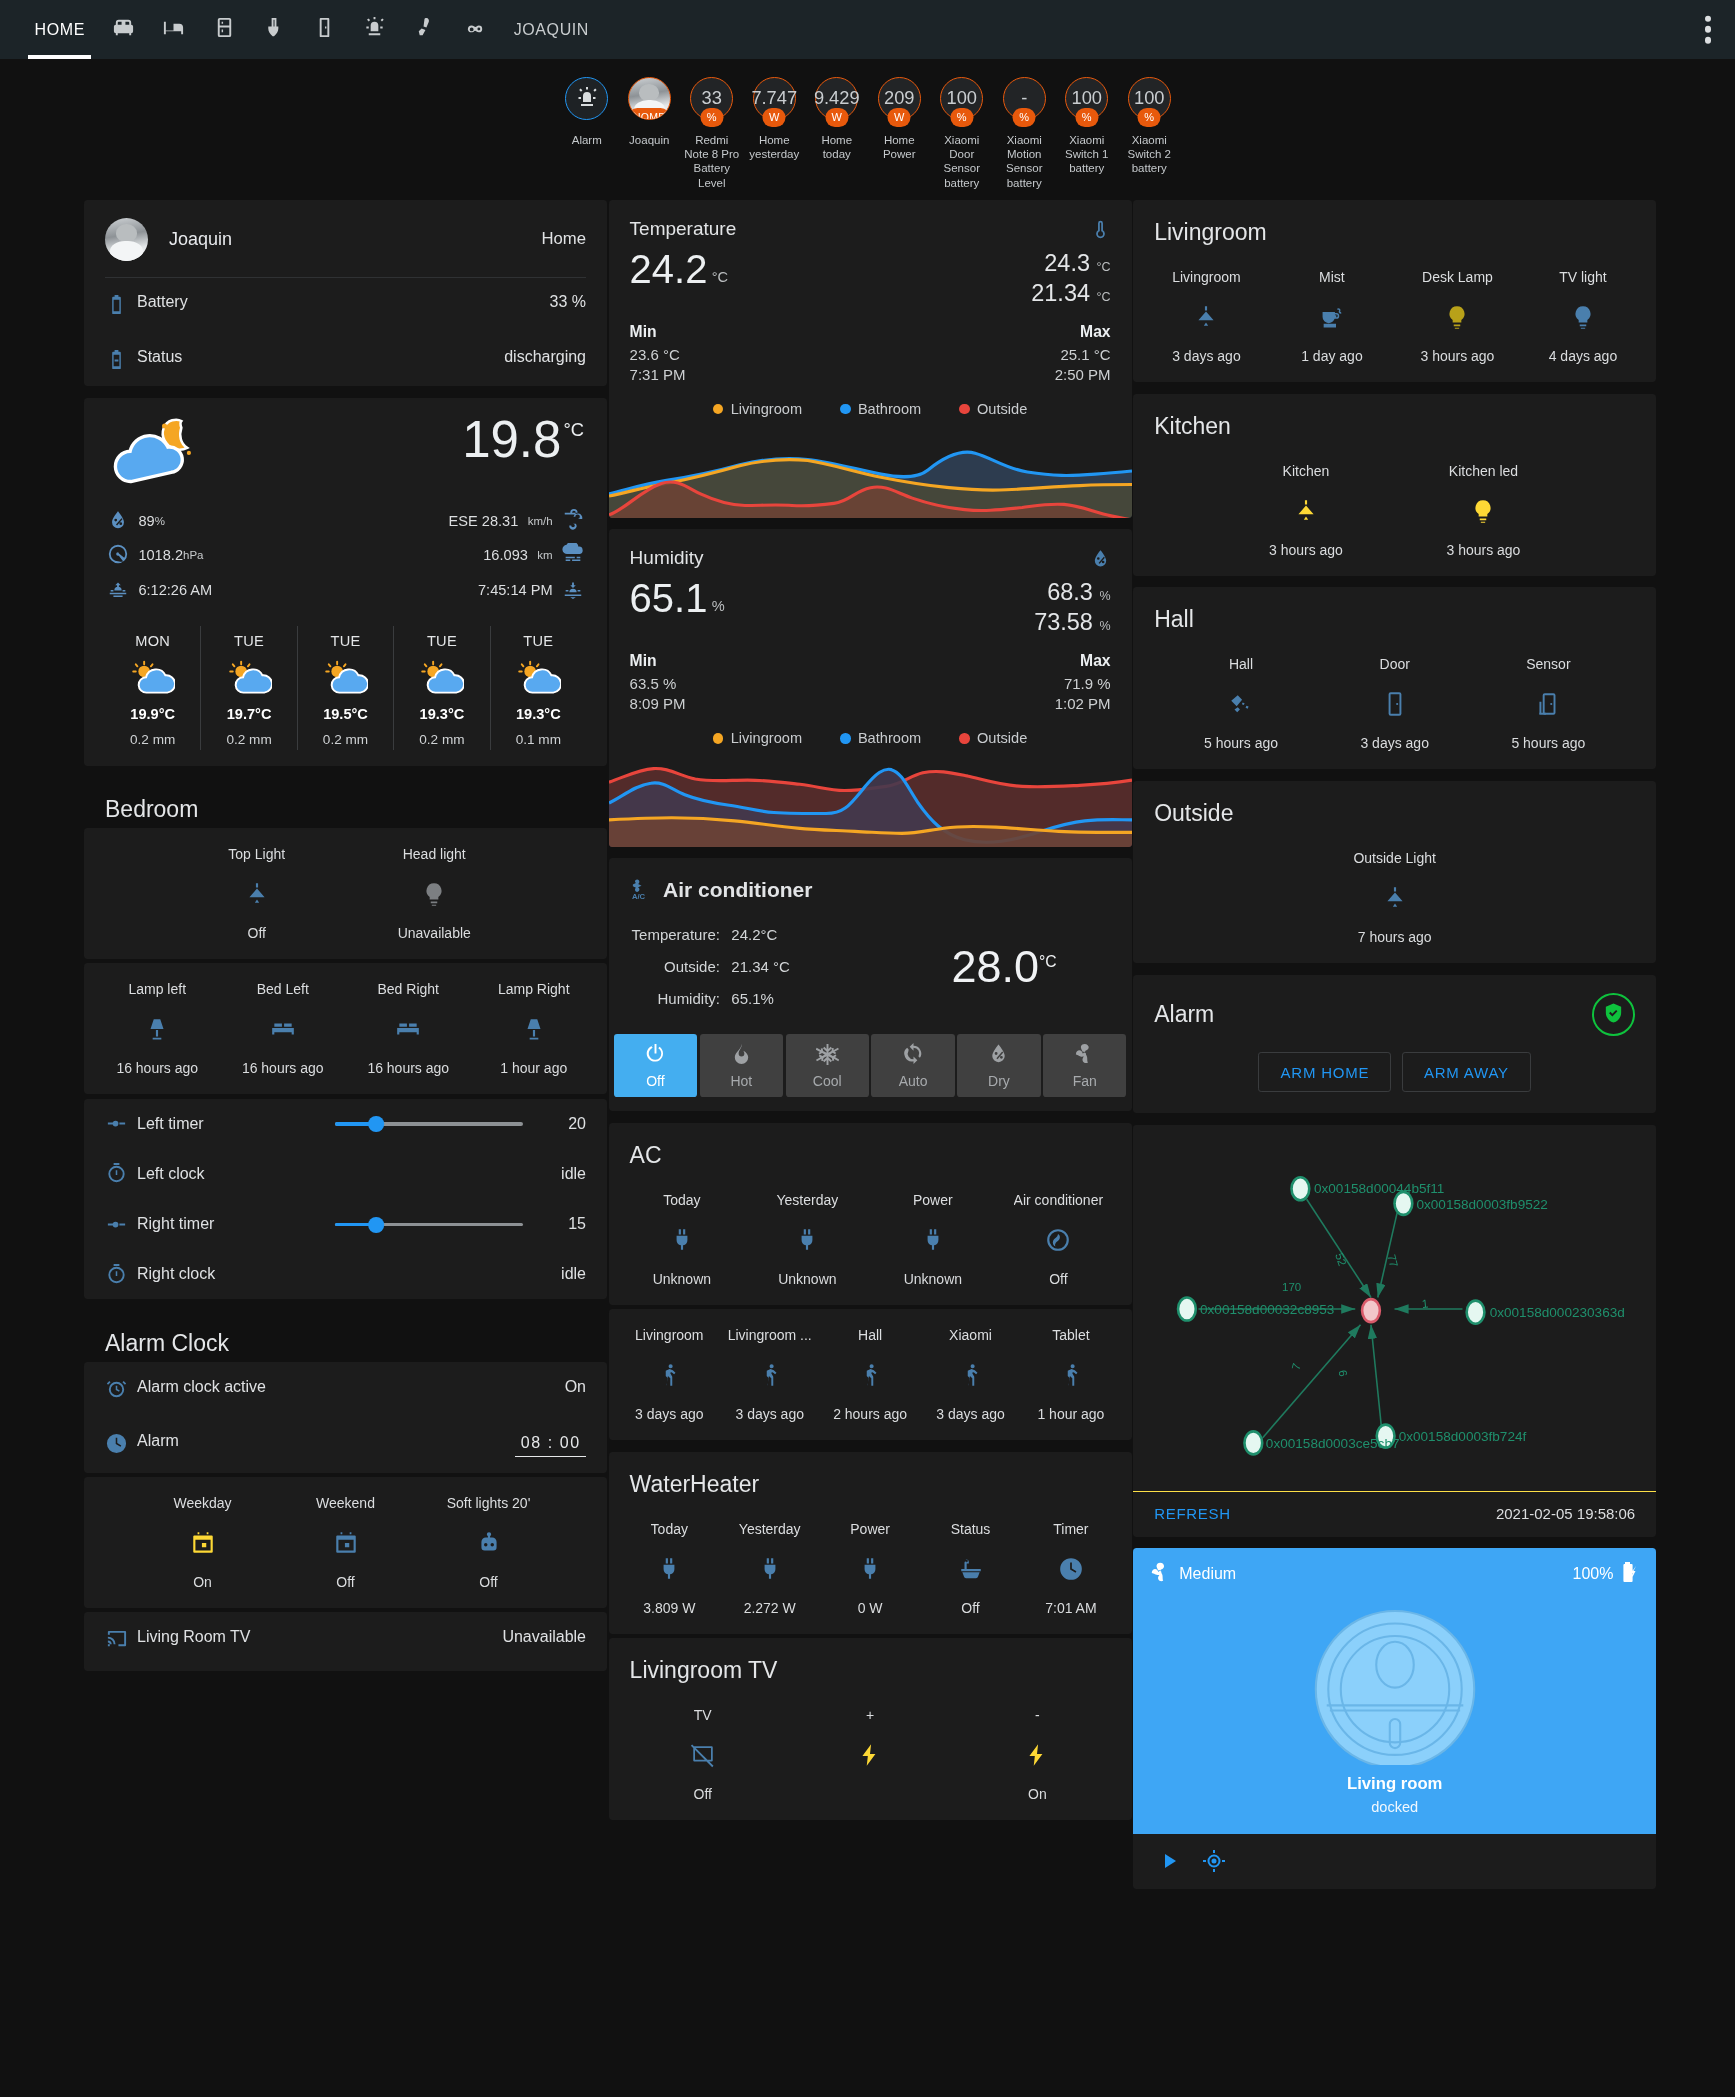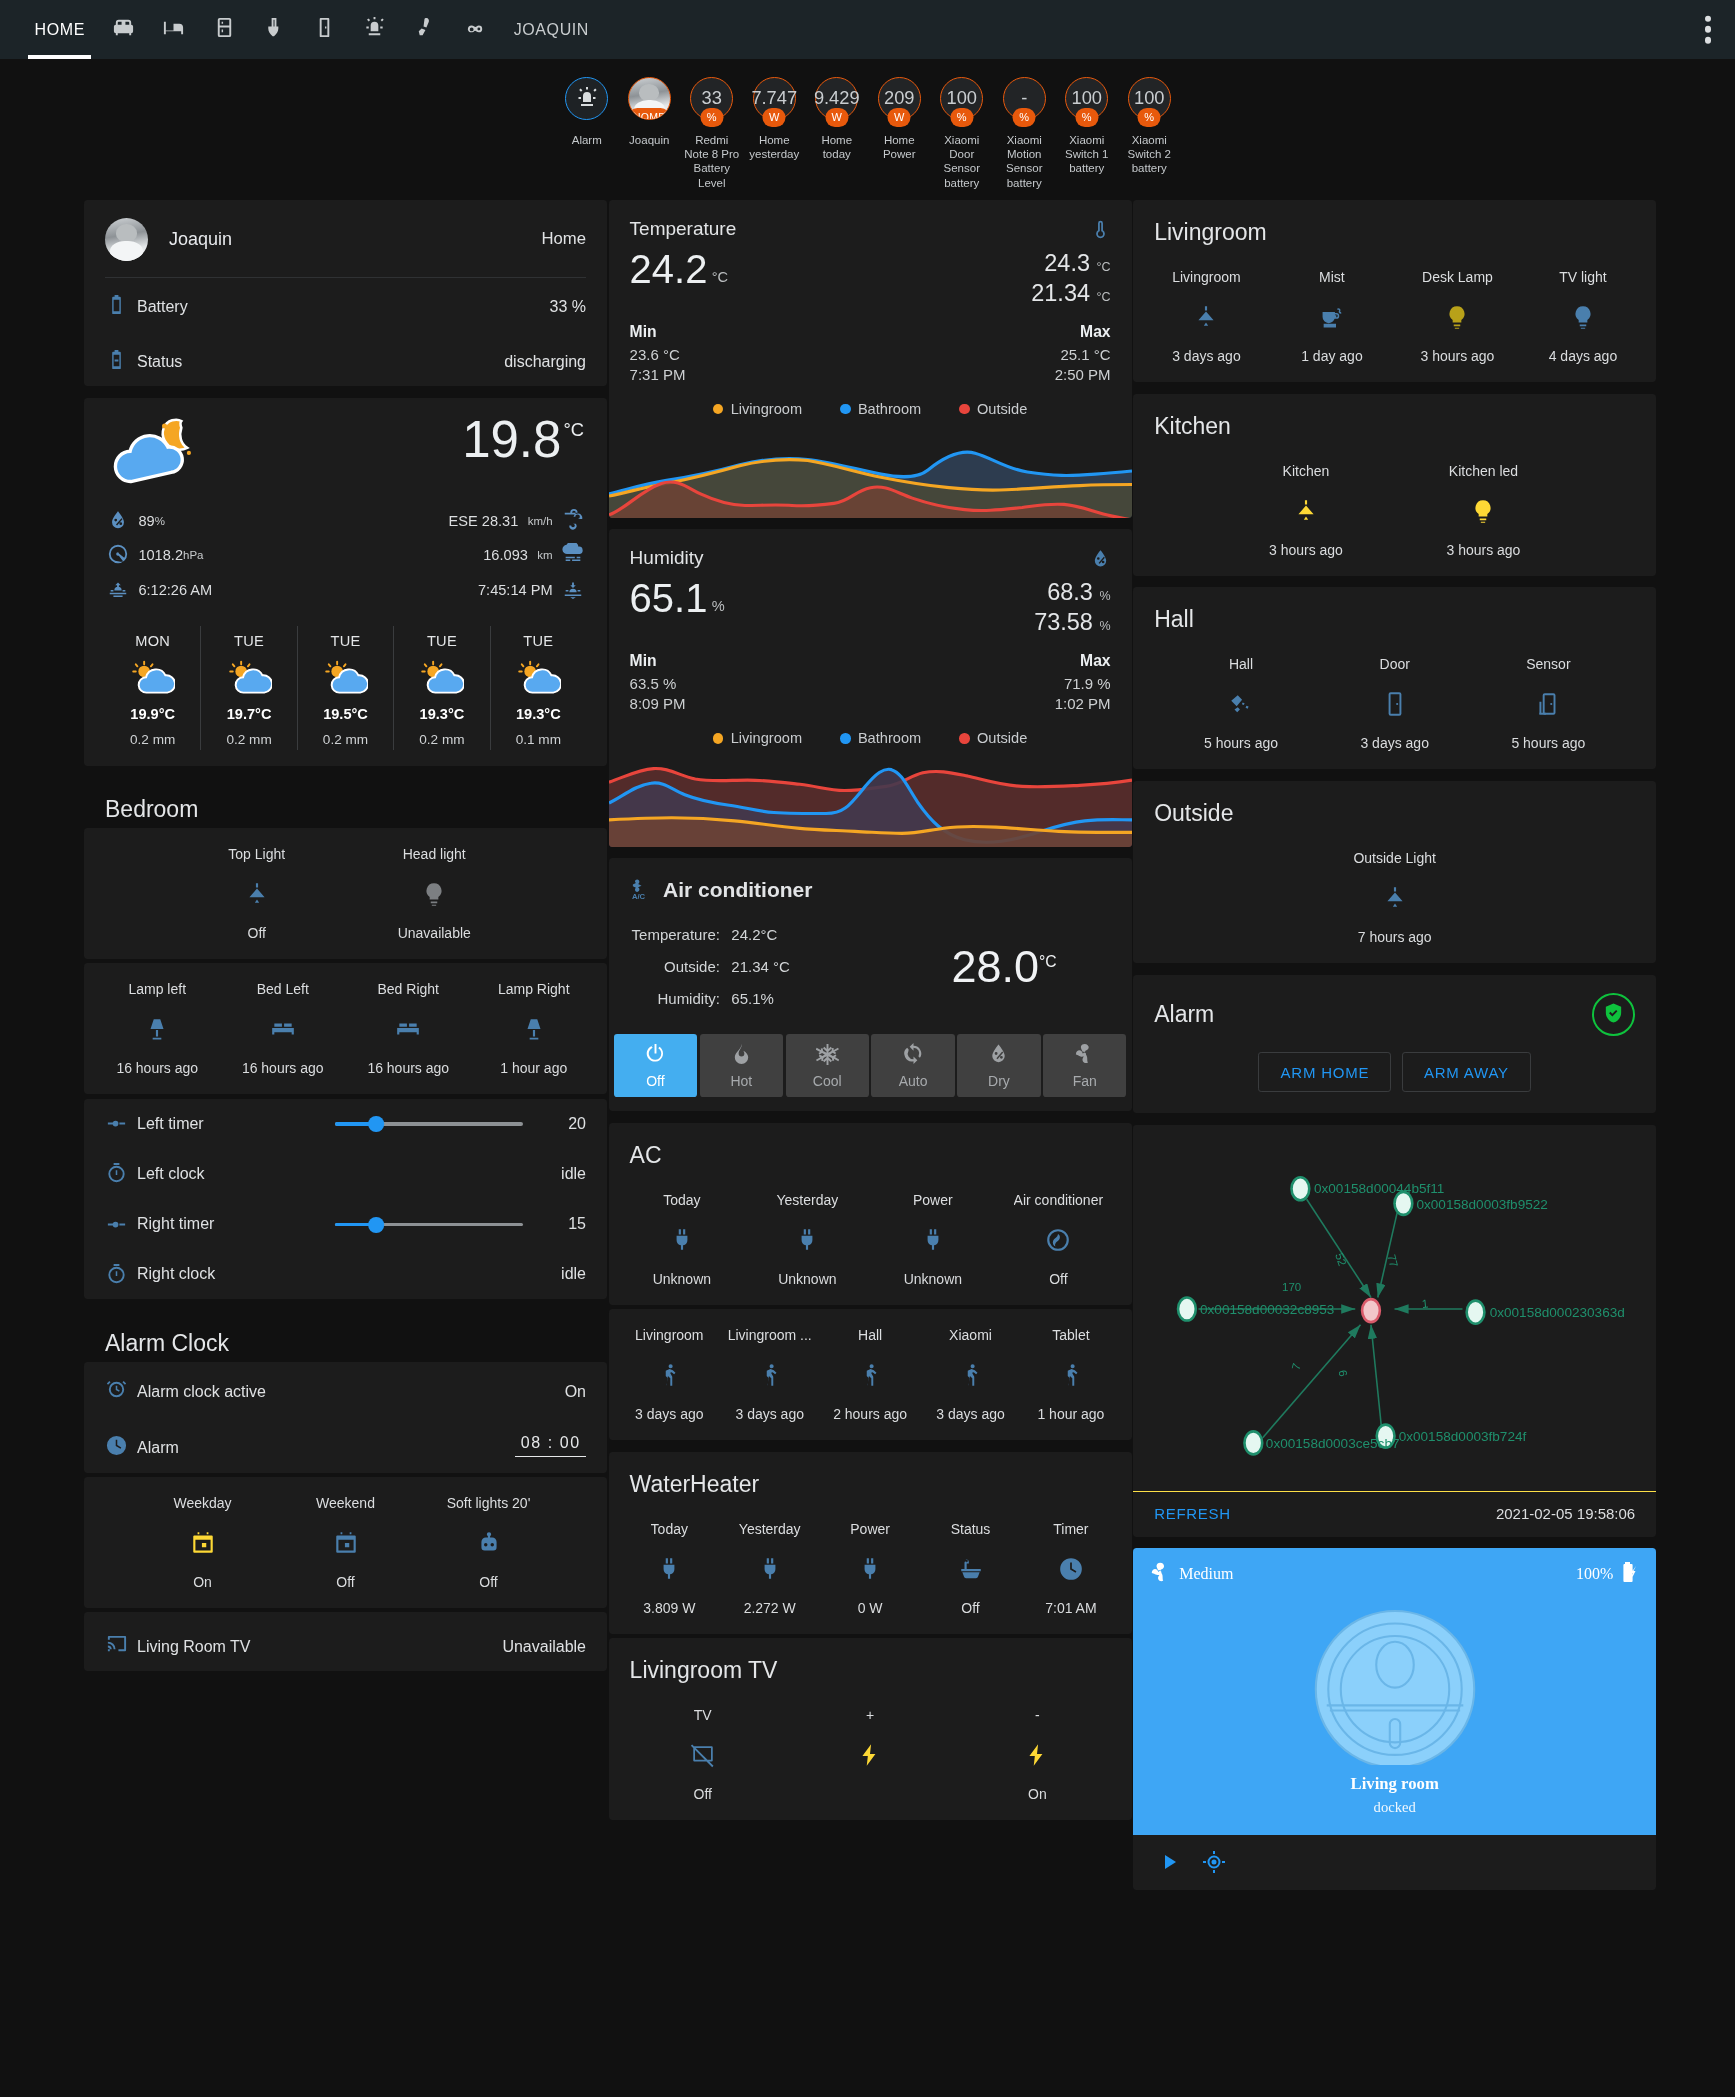--- a/index.html
+++ b/index.html
@@ -95,21 +95,21 @@
     position: relative; flex: none;
   }
   .avatar::before{content:"";position:absolute;left:26%;top:14%;width:48%;height:42%;
     border-radius:50% 50% 45% 45%;background:#b9bdbf;}
   .avatar::after{content:"";position:absolute;left:12%;top:54%;width:76%;height:50%;
     border-radius:46% 46% 0 0;background:#f3f5f6;}
   .person-name { margin-left: 21px; font-size: 18px; color: #e8eaed; }
   .person-state { margin-left: auto; font-size: 16.7px; color: #e0e2e4; }
   .divider { height: 1px; background: #2f3133; margin: 0 21px; }
   .row {
-    display: flex; align-items: flex-end; padding: 15.7px 21px; min-height: 48px;
+    display: flex; align-items: flex-start; padding: 15.7px 21px; min-height: 48px;
   }
   .row-ico { width: 32px; flex: none; display: flex; align-items: center; }
   .row-ico svg { width: 23px; height: 23px; fill: #4a7fad; }
   .row-label { font-size: 16px; color: #dfe1e3; }
   .row-value { margin-left: auto; font-size: 16px; color: #dfe1e3; }
 
   
   .weather-top { display: flex; align-items: flex-start; padding: 18px 23px 4.2px 23px; }
   .wicon { width: 105px; height: 84px; position: relative; }
   .wtemp { margin-left: auto; display: flex; align-items: flex-start; }
@@ -226,21 +226,21 @@
     font-family: "Liberation Sans", sans-serif;
   }
 
   
   .zmap { width: 100%; height: 366px; display: block; background: #1c1c1c; }
   .zfoot { display: flex; align-items: center; padding: 13.6px 21px 14.6px 21px; border-top: 1px solid #fde047; }
   .zrefresh { color: #2196f3; font-size: 15px; letter-spacing: 0.7px; cursor: pointer; }
   .ztime { margin-left: auto; font-size: 15px; color: #dcdee0; }
 
   
-  .vac { background: #3ea6f5; border-radius: 3.7px 3.7px 0 0; padding: 11.5px 15.7px 19px 15.7px; position: relative; font-family: Liberation Serif, serif; }
+  .vac { background: #3ea6f5; border-radius: 3.7px 3.7px 0 0; padding: 11.5px 15.7px 19px 15.7px; position: relative; }
   .vac-top { display: flex; align-items: center; }
   .vac-fan { display: flex; align-items: center; gap: 8.4px; }
   .vac-fan svg { width: 22px; height: 22px; fill: #ffffff; }
   .vac-fan span { font-size: 16px; color: #ffffff; }
   .vac-batt { margin-left: auto; display: flex; align-items: center; gap: 3.1px; }
   .vac-batt span { font-size: 16px; color: #ffffff; }
   .vac-batt svg { width: 24px; height: 24px; fill: #ffffff; }
   .vac-img { display: flex; justify-content: center; margin: 14.6px 0 9.4px 0; }
   .vac-name { text-align: center; font-size: 16.7px; color: #ffffff; font-weight: bold; }
   .vac-state { text-align: center; font-size: 14.6px; color: #f1f8fe; margin-top: 5.2px; }

